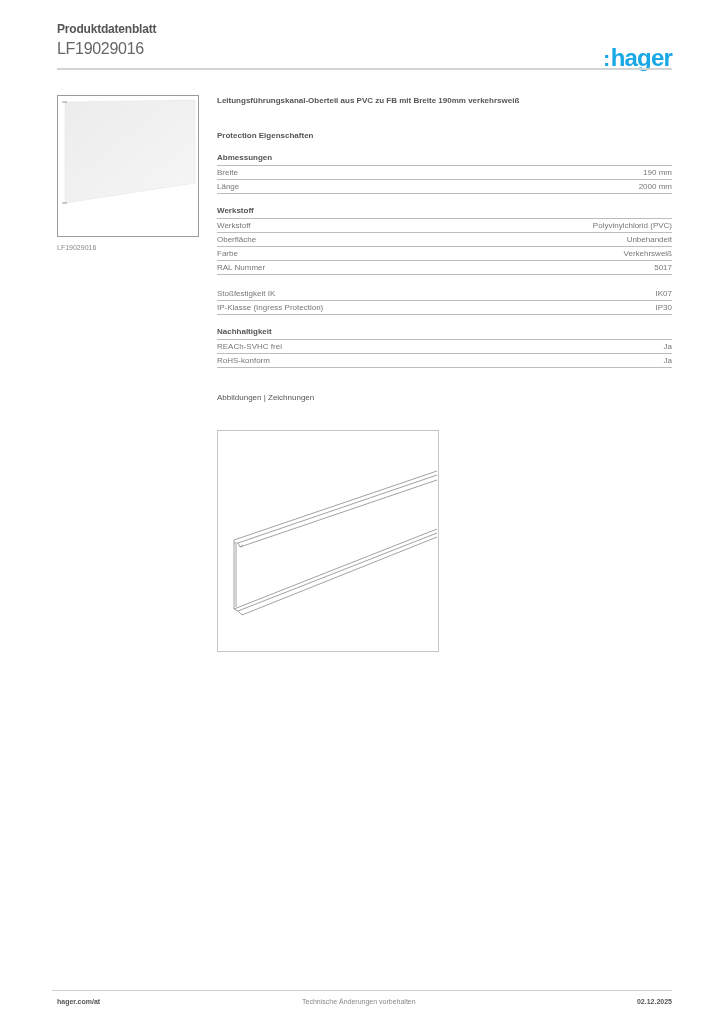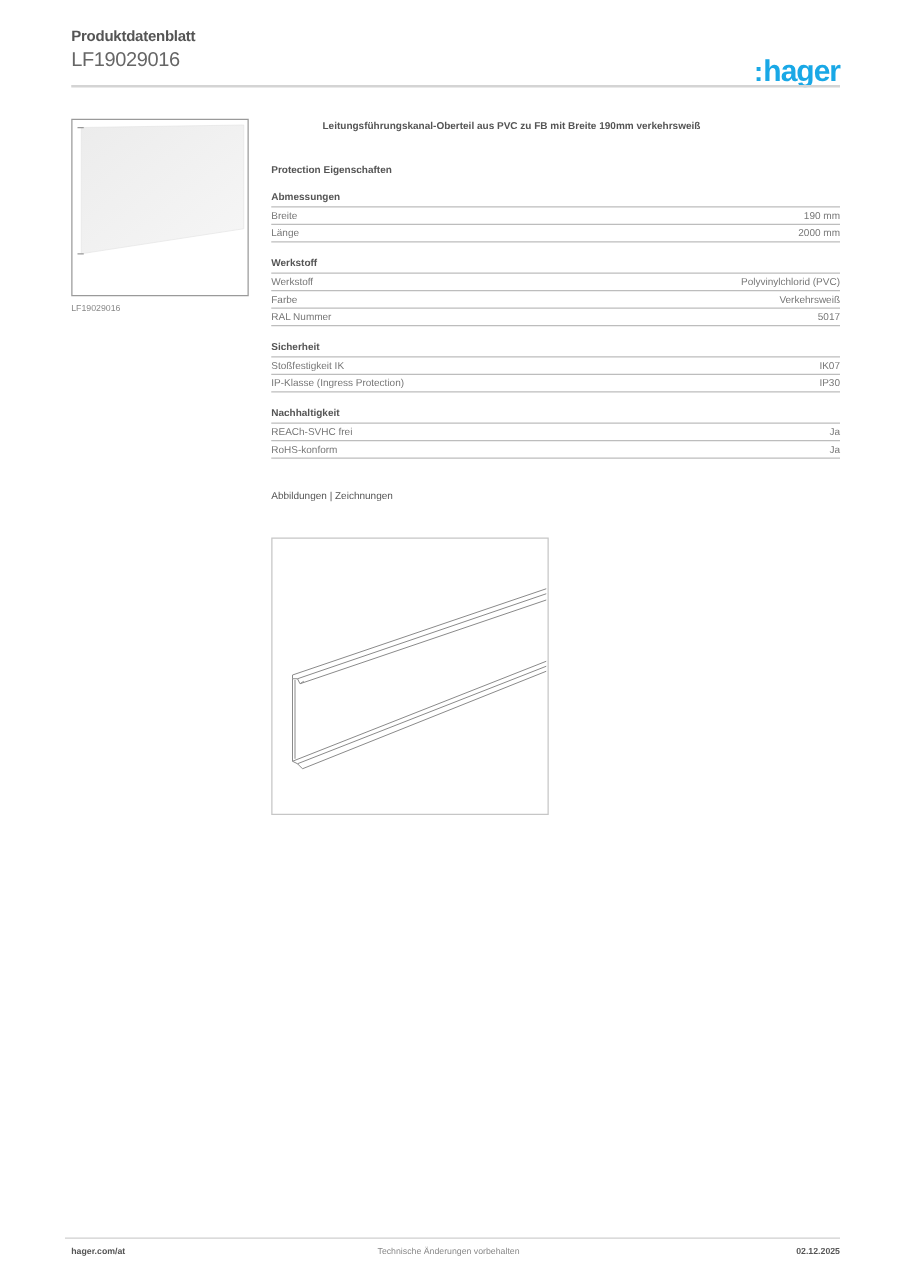--- a/index.html
+++ b/index.html
@@ -12,21 +12,21 @@
     .doc-title { font-size: 12px; font-weight: bold; color: #555; line-height: 19px; letter-spacing: -0.2px; }
     .doc-code { font-size: 16px; color: #666; line-height: 19px; letter-spacing: -0.3px; }
     .logo { position: absolute; right: 52px; top: 44px; font-size: 24px; font-weight: bold; color: #19a8e6; letter-spacing: -0.8px; }
     .logo .colon { font-size: 22px; margin-right: 1px; }
     .top-rule { position: absolute; left: 57px; top: 68px; width: 615px; height: 2px; background: #d4d4d4; }
 
     .thumb { position: absolute; left: 57px; top: 95px; width: 142px; height: 142px; border: 1px solid #9a9a9a; box-sizing: border-box; background: #fff; }
     .thumb-caption { position: absolute; left: 57px; top: 244px; font-size: 7px; color: #888; }
 
     .main { position: absolute; left: 217px; top: 96px; width: 455px; }
-    .product-desc { font-size: 8px; font-weight: bold; color: #555; line-height: 10px; margin-left: 41px; }
+    .product-desc { font-size: 8px; font-weight: bold; color: #555; line-height: 10px; }
     .tech-title { font-size: 8px; font-weight: bold; color: #555; margin-top: 25px; line-height: 10px; }
 
     .section { margin-top: 12px; }
     .section-title { font-size: 8px; font-weight: bold; color: #555; line-height: 10px; padding-bottom: 2px; border-bottom: 1px solid #bdbdbd; }
     .row { display: flex; justify-content: space-between; font-size: 8px; color: #777; line-height: 12px; border-bottom: 1px solid #bdbdbd; padding-top: 1px; }
     .row .label, .row .value { white-space: nowrap; }
 
     .figures-title { font-size: 8px; font-weight: normal; color: #555; margin-top: 25px; line-height: 10px; }
     .drawing { position: absolute; left: 217px; top: 430px; width: 222px; height: 222px; border: 1px solid #c6c6c6; box-sizing: border-box; background: #fff; }
 
@@ -79,31 +79,34 @@
       </div>
   </div>
 
   <div class="section">
     <div class="section-title">Werkstoff</div>
     <div class="row">
         <span class="label">Werkstoff</span>
         <span class="value">Polyvinylchlorid (PVC)</span>
       </div>
     <div class="row">
+        <span class="label">Oberfläche</span>
+        <span class="value">Unbehandelt</span>
+      </div>
+    <div class="row">
         <span class="label">Farbe</span>
         <span class="value">Verkehrsweiß</span>
       </div>
     <div class="row">
         <span class="label">RAL Nummer</span>
         <span class="value">5017</span>
       </div>
   </div>
 
   <div class="section">
-    <div class="section-title">Sicherheit</div>
     <div class="row">
         <span class="label">Stoßfestigkeit IK</span>
         <span class="value">IK07</span>
       </div>
     <div class="row">
         <span class="label">IP-Klasse (Ingress Protection)</span>
         <span class="value">IP30</span>
       </div>
   </div>
 

